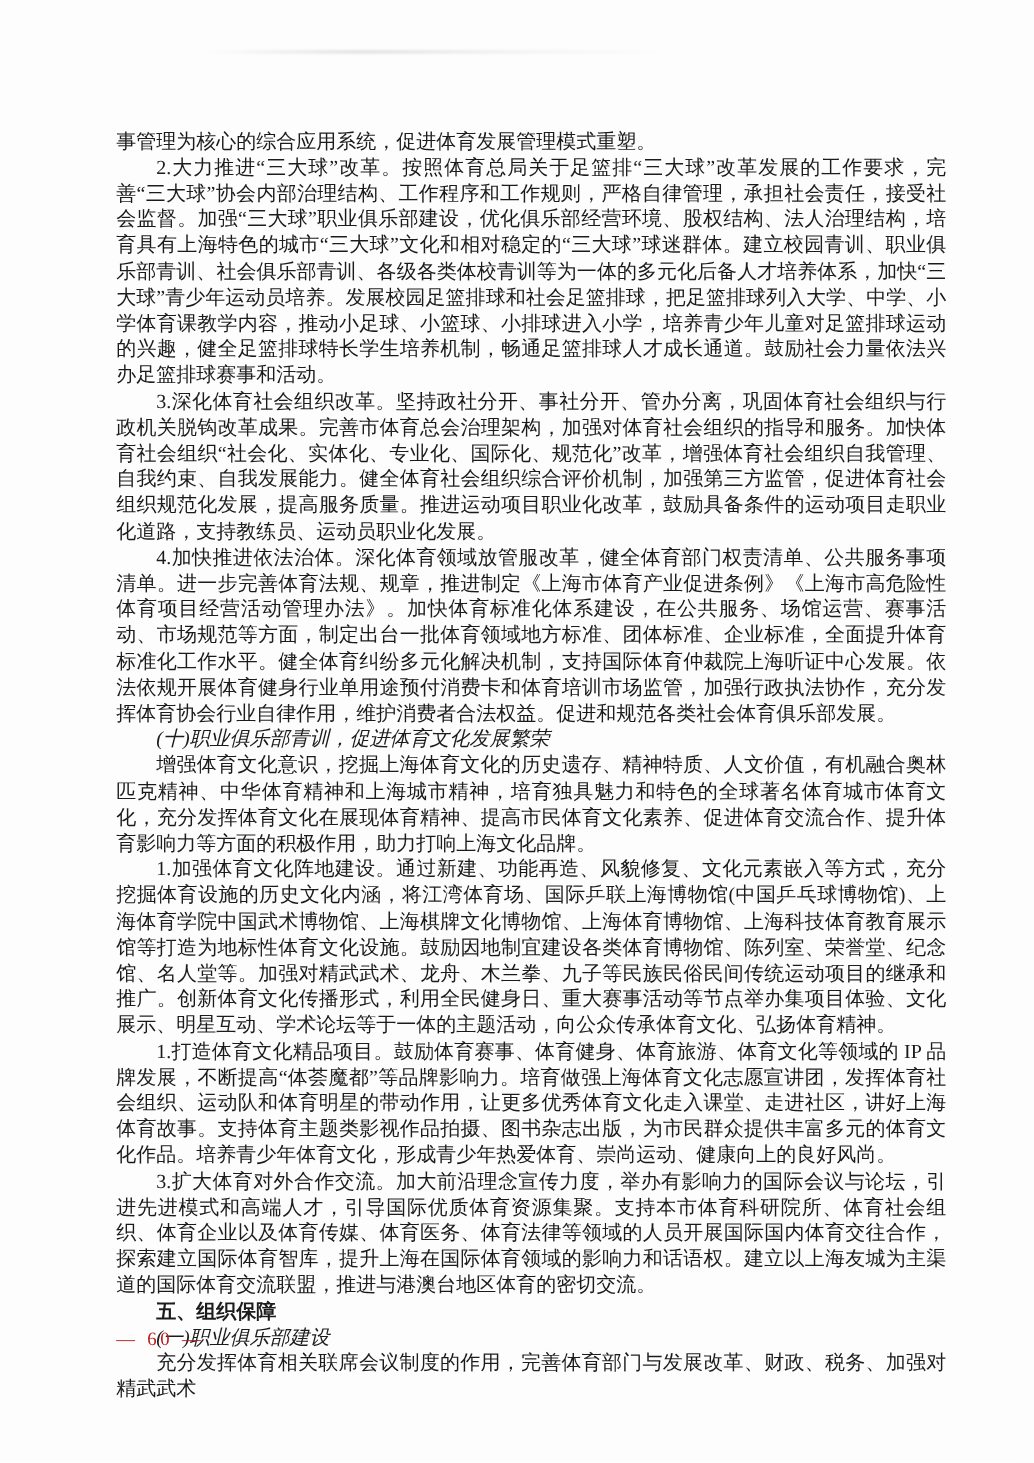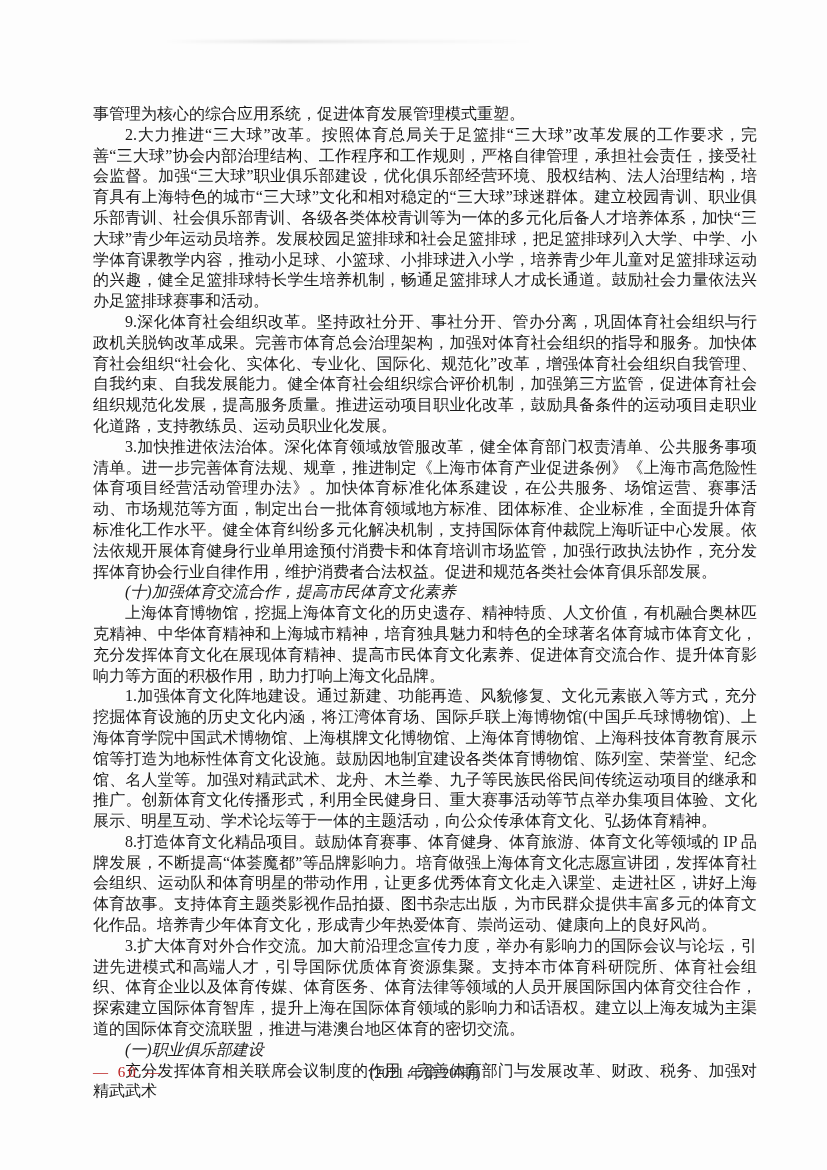--- a/index.html
+++ b/index.html
@@ -73,27 +73,27 @@
 </head>
 <body>
 
 <div class="page">
 
   <div class="scan-artifact"></div>
 
   <div class="content">
     <p class="continuation">事管理为核心的综合应用系统，促进体育发展管理模式重塑。</p>
     <p>2.大力推进“三大球”改革。按照体育总局关于足篮排“三大球”改革发展的工作要求，完善“三大球”协会内部治理结构、工作程序和工作规则，严格自律管理，承担社会责任，接受社会监督。加强“三大球”职业俱乐部建设，优化俱乐部经营环境、股权结构、法人治理结构，培育具有上海特色的城市“三大球”文化和相对稳定的“三大球”球迷群体。建立校园青训、职业俱乐部青训、社会俱乐部青训、各级各类体校青训等为一体的多元化后备人才培养体系，加快“三大球”青少年运动员培养。发展校园足篮排球和社会足篮排球，把足篮排球列入大学、中学、小学体育课教学内容，推动小足球、小篮球、小排球进入小学，培养青少年儿童对足篮排球运动的兴趣，健全足篮排球特长学生培养机制，畅通足篮排球人才成长通道。鼓励社会力量依法兴办足篮排球赛事和活动。</p>
-    <p>9.深化体育社会组织改革。坚持政社分开、事社分开、管办分离，巩固体育社会组织与行政机关脱钩改革成果。完善市体育总会治理架构，加强对体育社会组织的指导和服务。加快体育社会组织“社会化、实体化、专业化、国际化、规范化”改革，增强体育社会组织自我管理、自我约束、自我发展能力。健全体育社会组织综合评价机制，加强第三方监管，促进体育社会组织规范化发展，提高服务质量。推进运动项目职业化改革，鼓励具备条件的运动项目走职业化道路，支持教练员、运动员职业化发展。</p>
-    <p>3.加快推进依法治体。深化体育领域放管服改革，健全体育部门权责清单、公共服务事项清单。进一步完善体育法规、规章，推进制定《上海市体育产业促进条例》《上海市高危险性体育项目经营活动管理办法》。加快体育标准化体系建设，在公共服务、场馆运营、赛事活动、市场规范等方面，制定出台一批体育领域地方标准、团体标准、企业标准，全面提升体育标准化工作水平。健全体育纠纷多元化解决机制，支持国际体育仲裁院上海听证中心发展。依法依规开展体育健身行业单用途预付消费卡和体育培训市场监管，加强行政执法协作，充分发挥体育协会行业自律作用，维护消费者合法权益。促进和规范各类社会体育俱乐部发展。</p>
-    <p class="kaiti-heading">(十)加强体育交流合作，提高市民体育文化素养</p>
-    <p>上海体育博物馆，挖掘上海体育文化的历史遗存、精神特质、人文价值，有机融合奥林匹克精神、中华体育精神和上海城市精神，培育独具魅力和特色的全球著名体育城市体育文化，充分发挥体育文化在展现体育精神、提高市民体育文化素养、促进体育交流合作、提升体育影响力等方面的积极作用，助力打响上海文化品牌。</p>
+    <p>3.深化体育社会组织改革。坚持政社分开、事社分开、管办分离，巩固体育社会组织与行政机关脱钩改革成果。完善市体育总会治理架构，加强对体育社会组织的指导和服务。加快体育社会组织“社会化、实体化、专业化、国际化、规范化”改革，增强体育社会组织自我管理、自我约束、自我发展能力。健全体育社会组织综合评价机制，加强第三方监管，促进体育社会组织规范化发展，提高服务质量。推进运动项目职业化改革，鼓励具备条件的运动项目走职业化道路，支持教练员、运动员职业化发展。</p>
+    <p>4.加快推进依法治体。深化体育领域放管服改革，健全体育部门权责清单、公共服务事项清单。进一步完善体育法规、规章，推进制定《上海市体育产业促进条例》《上海市高危险性体育项目经营活动管理办法》。加快体育标准化体系建设，在公共服务、场馆运营、赛事活动、市场规范等方面，制定出台一批体育领域地方标准、团体标准、企业标准，全面提升体育标准化工作水平。健全体育纠纷多元化解决机制，支持国际体育仲裁院上海听证中心发展。依法依规开展体育健身行业单用途预付消费卡和体育培训市场监管，加强行政执法协作，充分发挥体育协会行业自律作用，维护消费者合法权益。促进和规范各类社会体育俱乐部发展。</p>
+    <p class="kaiti-heading">(十)职业俱乐部青训，促进体育文化发展繁荣</p>
+    <p>增强体育文化意识，挖掘上海体育文化的历史遗存、精神特质、人文价值，有机融合奥林匹克精神、中华体育精神和上海城市精神，培育独具魅力和特色的全球著名体育城市体育文化，充分发挥体育文化在展现体育精神、提高市民体育文化素养、促进体育交流合作、提升体育影响力等方面的积极作用，助力打响上海文化品牌。</p>
     <p>1.加强体育文化阵地建设。通过新建、功能再造、风貌修复、文化元素嵌入等方式，充分挖掘体育设施的历史文化内涵，将江湾体育场、国际乒联上海博物馆(中国乒乓球博物馆)、上海体育学院中国武术博物馆、上海棋牌文化博物馆、上海体育博物馆、上海科技体育教育展示馆等打造为地标性体育文化设施。鼓励因地制宜建设各类体育博物馆、陈列室、荣誉堂、纪念馆、名人堂等。加强对精武武术、龙舟、木兰拳、九子等民族民俗民间传统运动项目的继承和推广。创新体育文化传播形式，利用全民健身日、重大赛事活动等节点举办集项目体验、文化展示、明星互动、学术论坛等于一体的主题活动，向公众传承体育文化、弘扬体育精神。</p>
-    <p>8.打造体育文化精品项目。鼓励体育赛事、体育健身、体育旅游、体育文化等领域的 IP 品牌发展，不断提高“体荟魔都”等品牌影响力。培育做强上海体育文化志愿宣讲团，发挥体育社会组织、运动队和体育明星的带动作用，让更多优秀体育文化走入课堂、走进社区，讲好上海体育故事。支持体育主题类影视作品拍摄、图书杂志出版，为市民群众提供丰富多元的体育文化作品。培养青少年体育文化，形成青少年热爱体育、崇尚运动、健康向上的良好风尚。</p>
+    <p>1.打造体育文化精品项目。鼓励体育赛事、体育健身、体育旅游、体育文化等领域的 IP 品牌发展，不断提高“体荟魔都”等品牌影响力。培育做强上海体育文化志愿宣讲团，发挥体育社会组织、运动队和体育明星的带动作用，让更多优秀体育文化走入课堂、走进社区，讲好上海体育故事。支持体育主题类影视作品拍摄、图书杂志出版，为市民群众提供丰富多元的体育文化作品。培养青少年体育文化，形成青少年热爱体育、崇尚运动、健康向上的良好风尚。</p>
     <p>3.扩大体育对外合作交流。加大前沿理念宣传力度，举办有影响力的国际会议与论坛，引进先进模式和高端人才，引导国际优质体育资源集聚。支持本市体育科研院所、体育社会组织、体育企业以及体育传媒、体育医务、体育法律等领域的人员开展国际国内体育交往合作，探索建立国际体育智库，提升上海在国际体育领域的影响力和话语权。建立以上海友城为主渠道的国际体育交流联盟，推进与港澳台地区体育的密切交流。</p>
+    <p class="bold-heading">五、组织保障</p>
     <p class="kaiti-heading">(一)职业俱乐部建设</p>
     <p>充分发挥体育相关联席会议制度的作用，完善体育部门与发展改革、财政、税务、加强对精武武术</p>
   </div>
 
-  <div class="footer-issue">(2021 年第 20 期)</div>
   <div class="footer-pageno">— 60 —</div>
 
 </div>
 
 </body></html>

